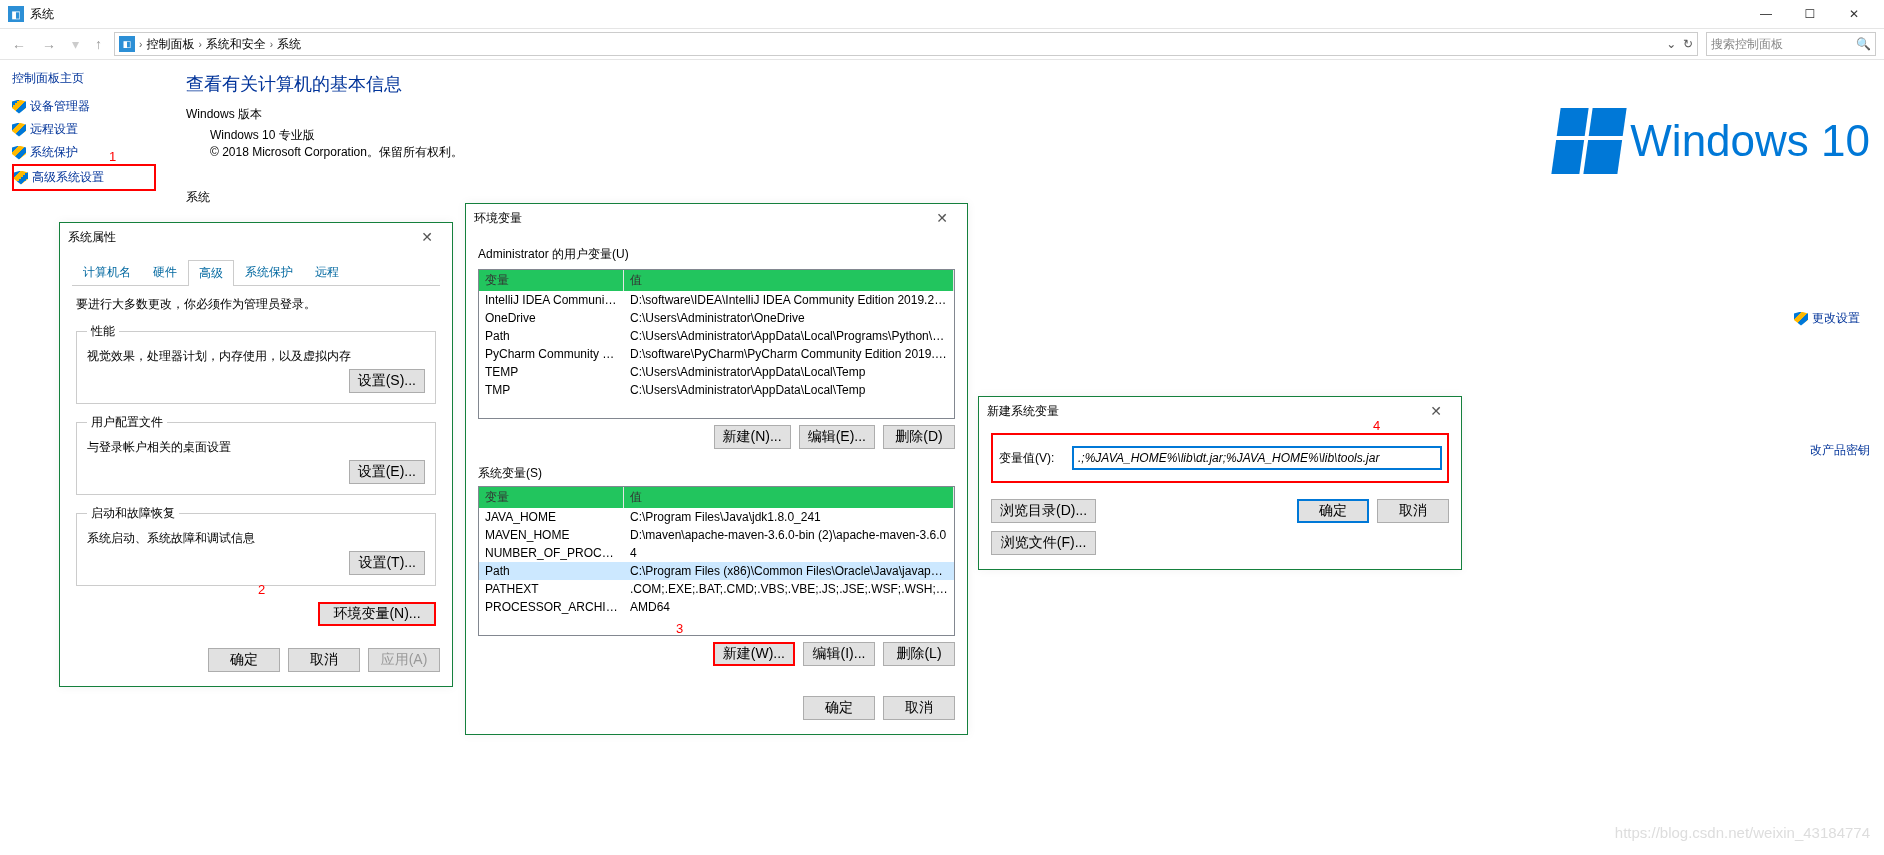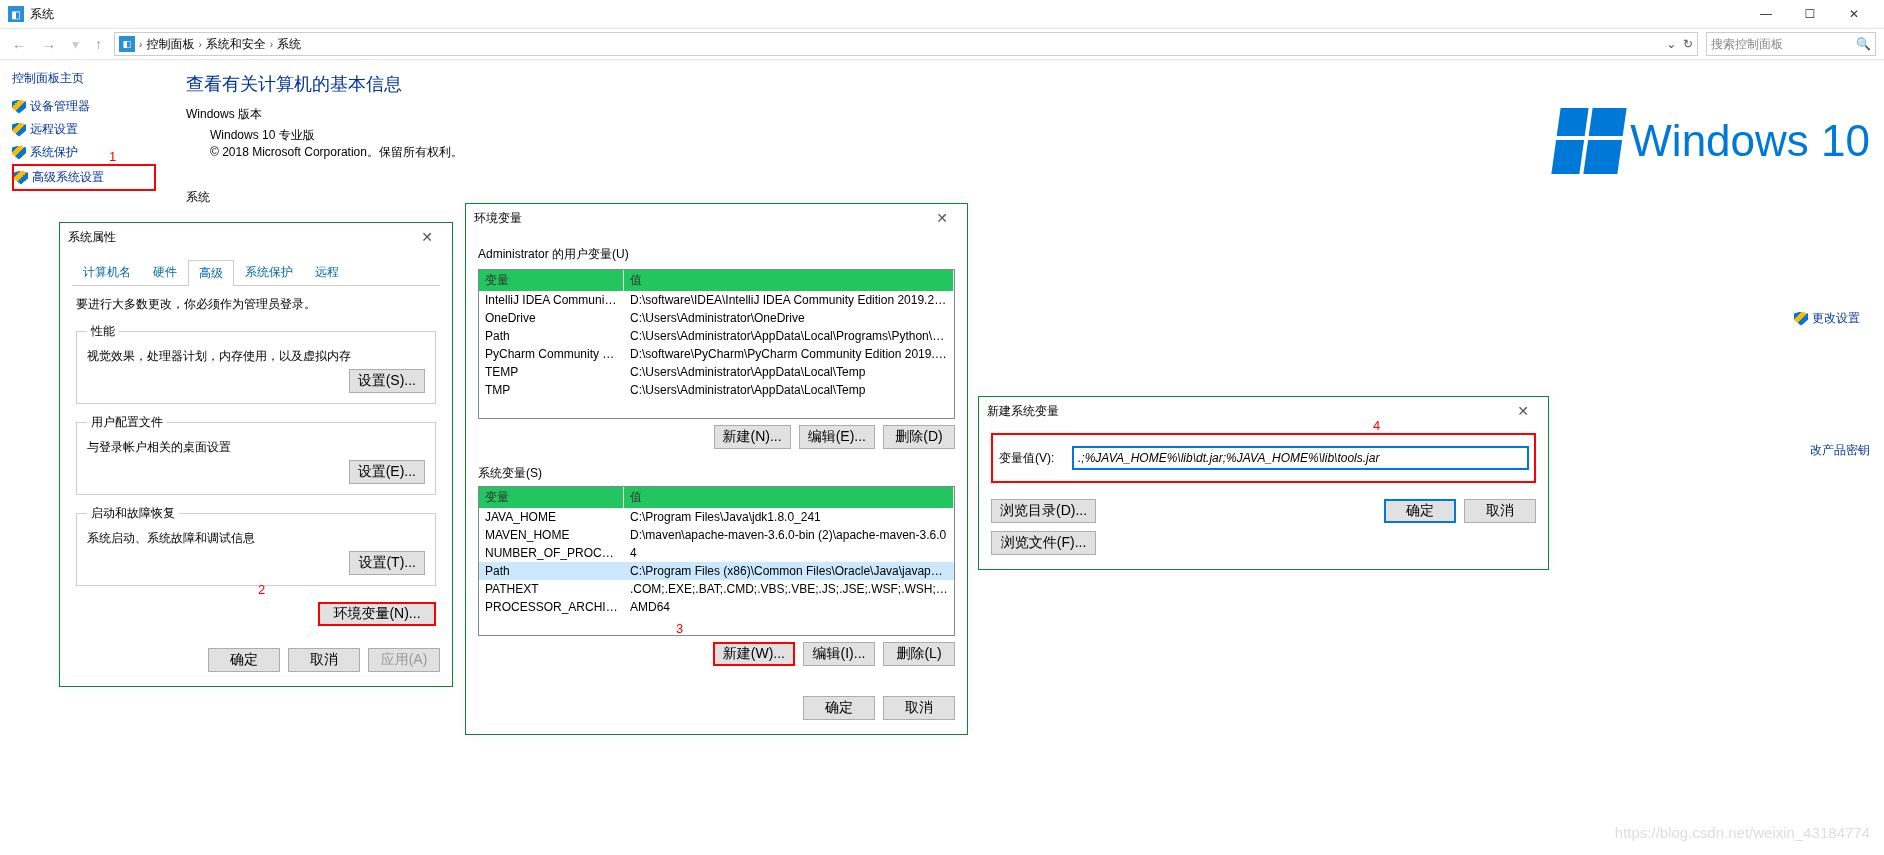--- a/index.html
+++ b/index.html
@@ -280,21 +280,21 @@
       <button class="btn">删除(L)</button>
     </div>
     <div class="btn-row" style="margin-top:18px">
       <button class="btn">确定</button>
       <button class="btn">取消</button>
     </div>
   </div>
 </div>
 <span class="annotation" style="left:676px; top:621px">3</span>
 
-<div class="dialog" style="left:978px; top:355px; width:571px;">
+<div class="dialog" style="left:978px; top:355px; width:484px;">
   <div class="dlg-title" style="background:#fff;">
     <span>新建系统变量</span>
     <span class="dlg-close">✕</span>
   </div>
   <div class="dlg-body">
     <div class="red-box" style="padding:2px 6px">
       <div class="form-row">
         <label>变量值(V):</label>
         <input type="text" class="focus" value=".;%JAVA_HOME%\lib\dt.jar;%JAVA_HOME%\lib\tools.jar" style="">
       </div>

